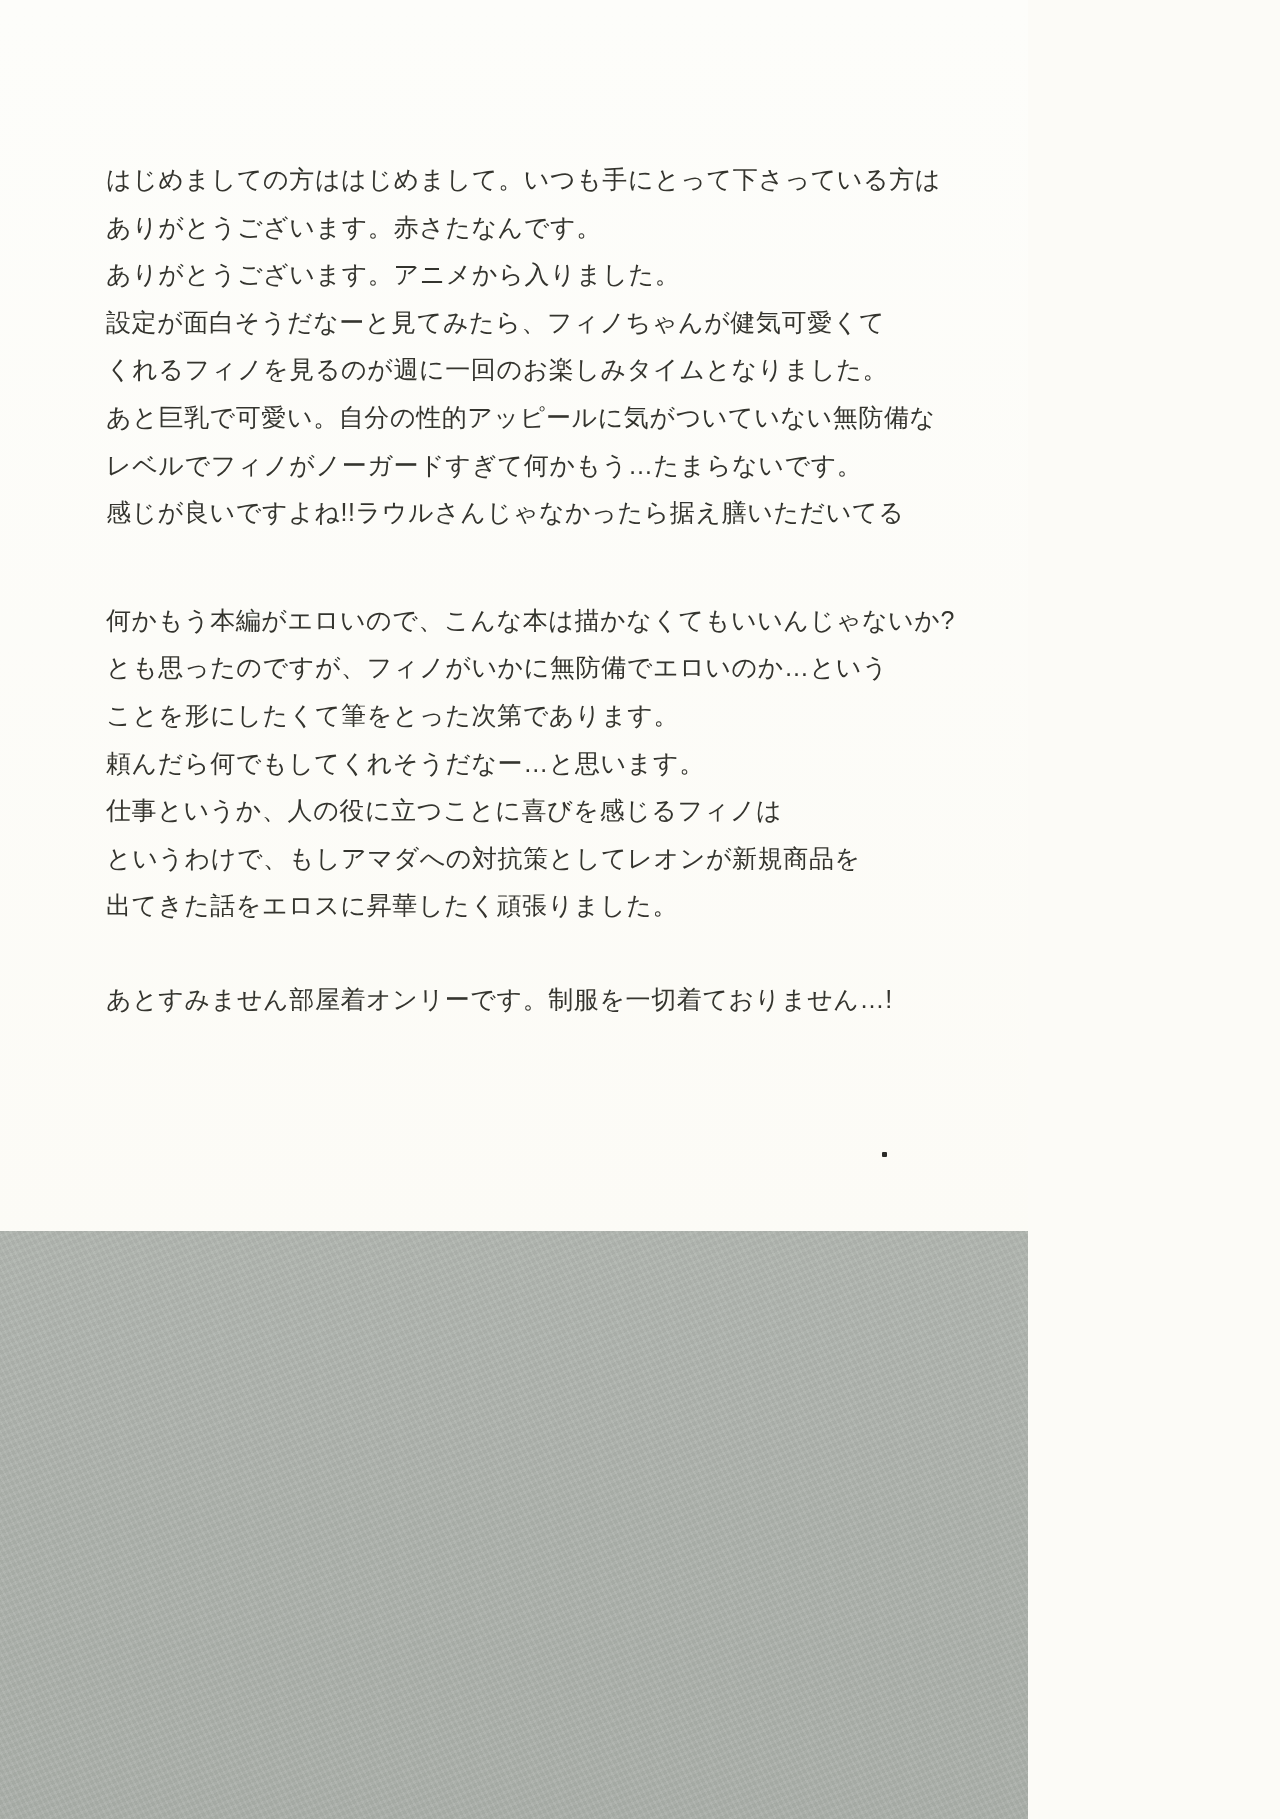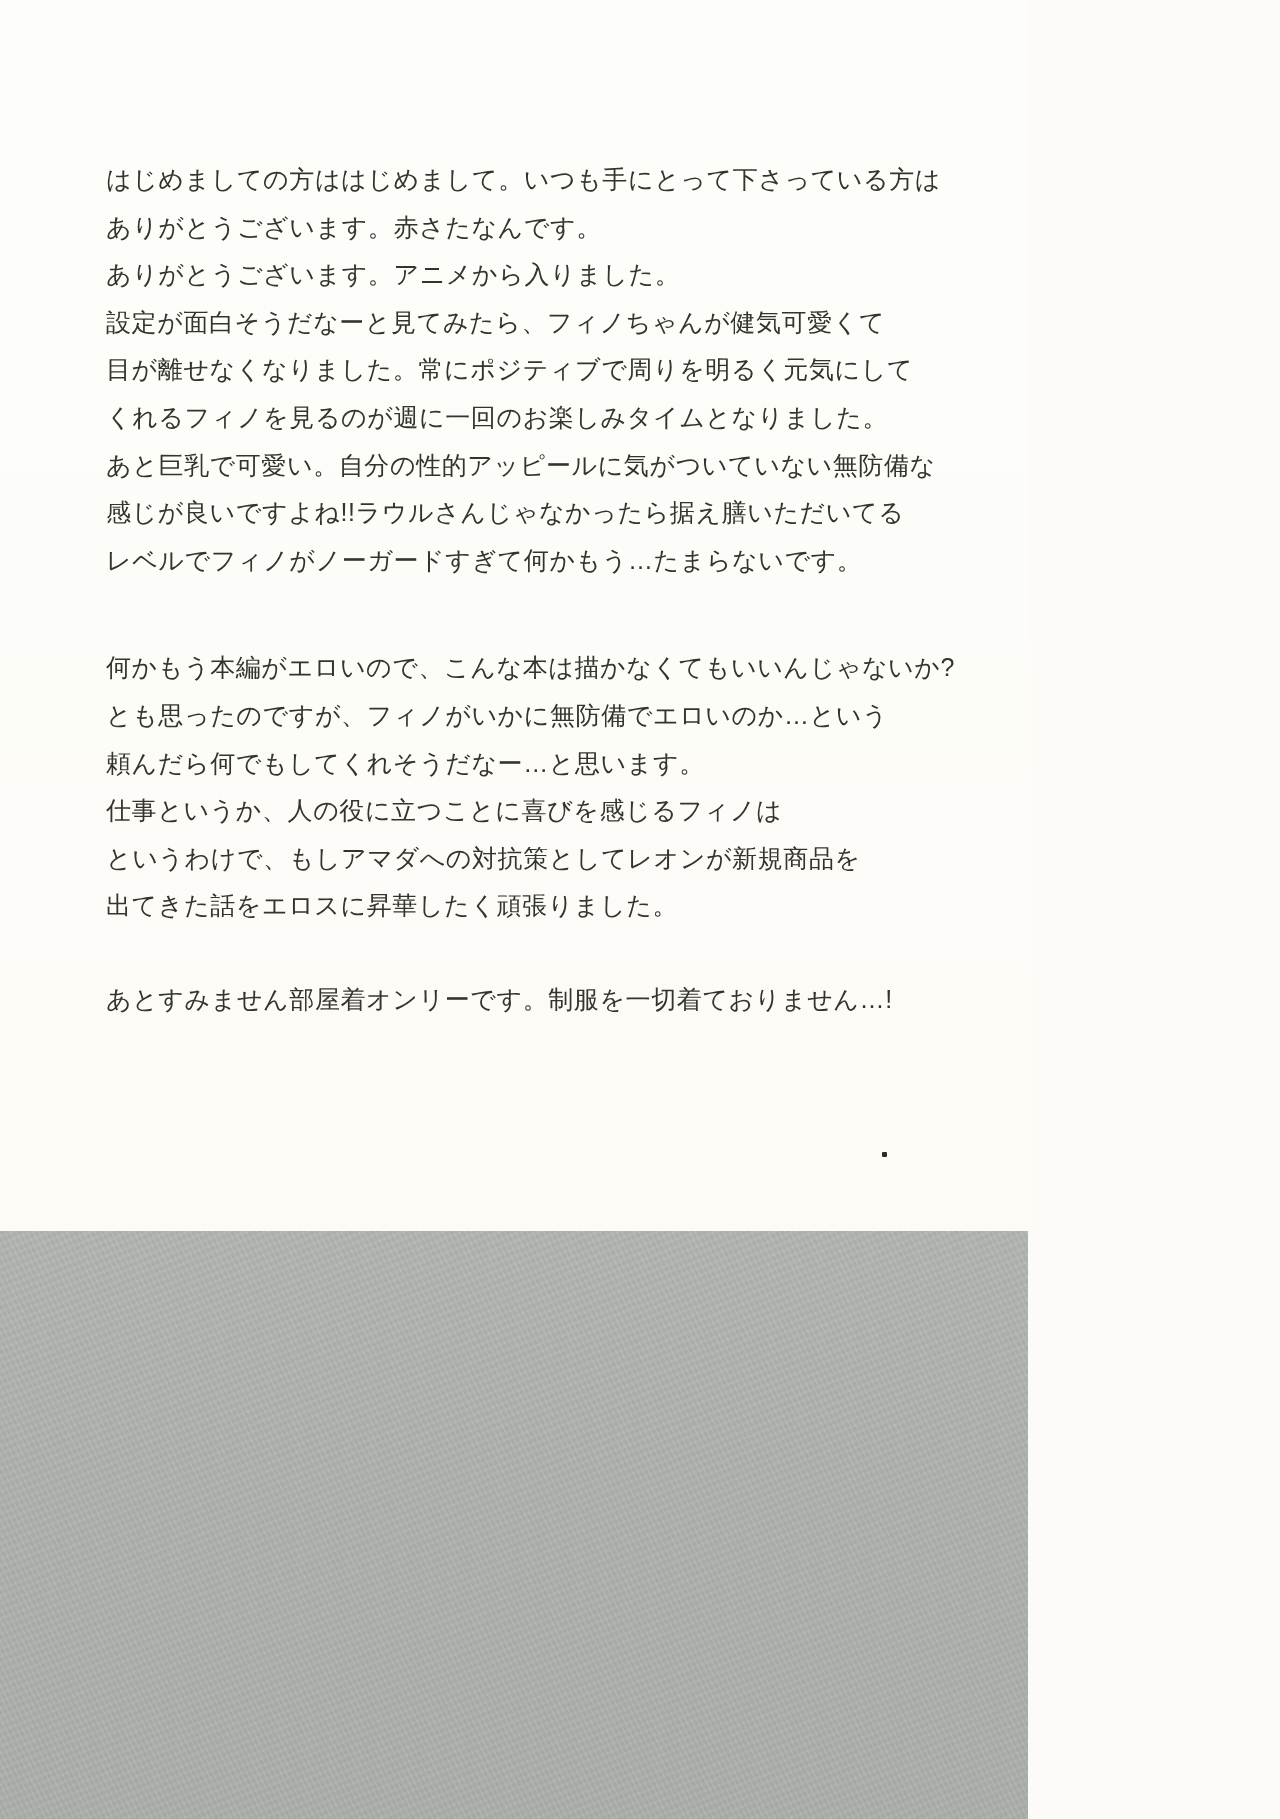--- a/index.html
+++ b/index.html
@@ -75,30 +75,30 @@
 
 <div class="page">
 
   <div class="text-area">
 
     <p class="para para-1">
       <span class="line">はじめましての方ははじめまして。いつも手にとって下さっている方は</span>
       <span class="line">ありがとうございます。赤さたなんです。</span>
       <span class="line">ありがとうございます。アニメから入りました。</span>
       <span class="line">設定が面白そうだなーと見てみたら、フィノちゃんが健気可愛くて</span>
-      <span class="line">目が離せなくなりました。常にポジティブで周りを明るく元気にして</span>
       <span class="line">くれるフィノを見るのが週に一回のお楽しみタイムとなりました。</span>
       <span class="line">あと巨乳で可愛い。自分の性的アッピールに気がついていない無防備な</span>
+      <span class="line">レベルでフィノがノーガードすぎて何かもう…たまらないです。</span>
       <span class="line">感じが良いですよね!!ラウルさんじゃなかったら据え膳いただいてる</span>
-      <span class="line">レベルでフィノがノーガードすぎて何かもう…たまらないです。</span>
     </p>
 
     <p class="para para-2">
       <span class="line">何かもう本編がエロいので、こんな本は描かなくてもいいんじゃないか?</span>
       <span class="line">とも思ったのですが、フィノがいかに無防備でエロいのか…という</span>
+      <span class="line">ことを形にしたくて筆をとった次第であります。</span>
       <span class="line">頼んだら何でもしてくれそうだなー…と思います。</span>
       <span class="line">仕事というか、人の役に立つことに喜びを感じるフィノは</span>
       <span class="line">というわけで、もしアマダへの対抗策としてレオンが新規商品を</span>
       <span class="line">出てきた話をエロスに昇華したく頑張りました。</span>
     </p>
 
     <p class="para last">
       <span class="line">あとすみません部屋着オンリーです。制服を一切着ておりません…!</span>
     </p>
 

